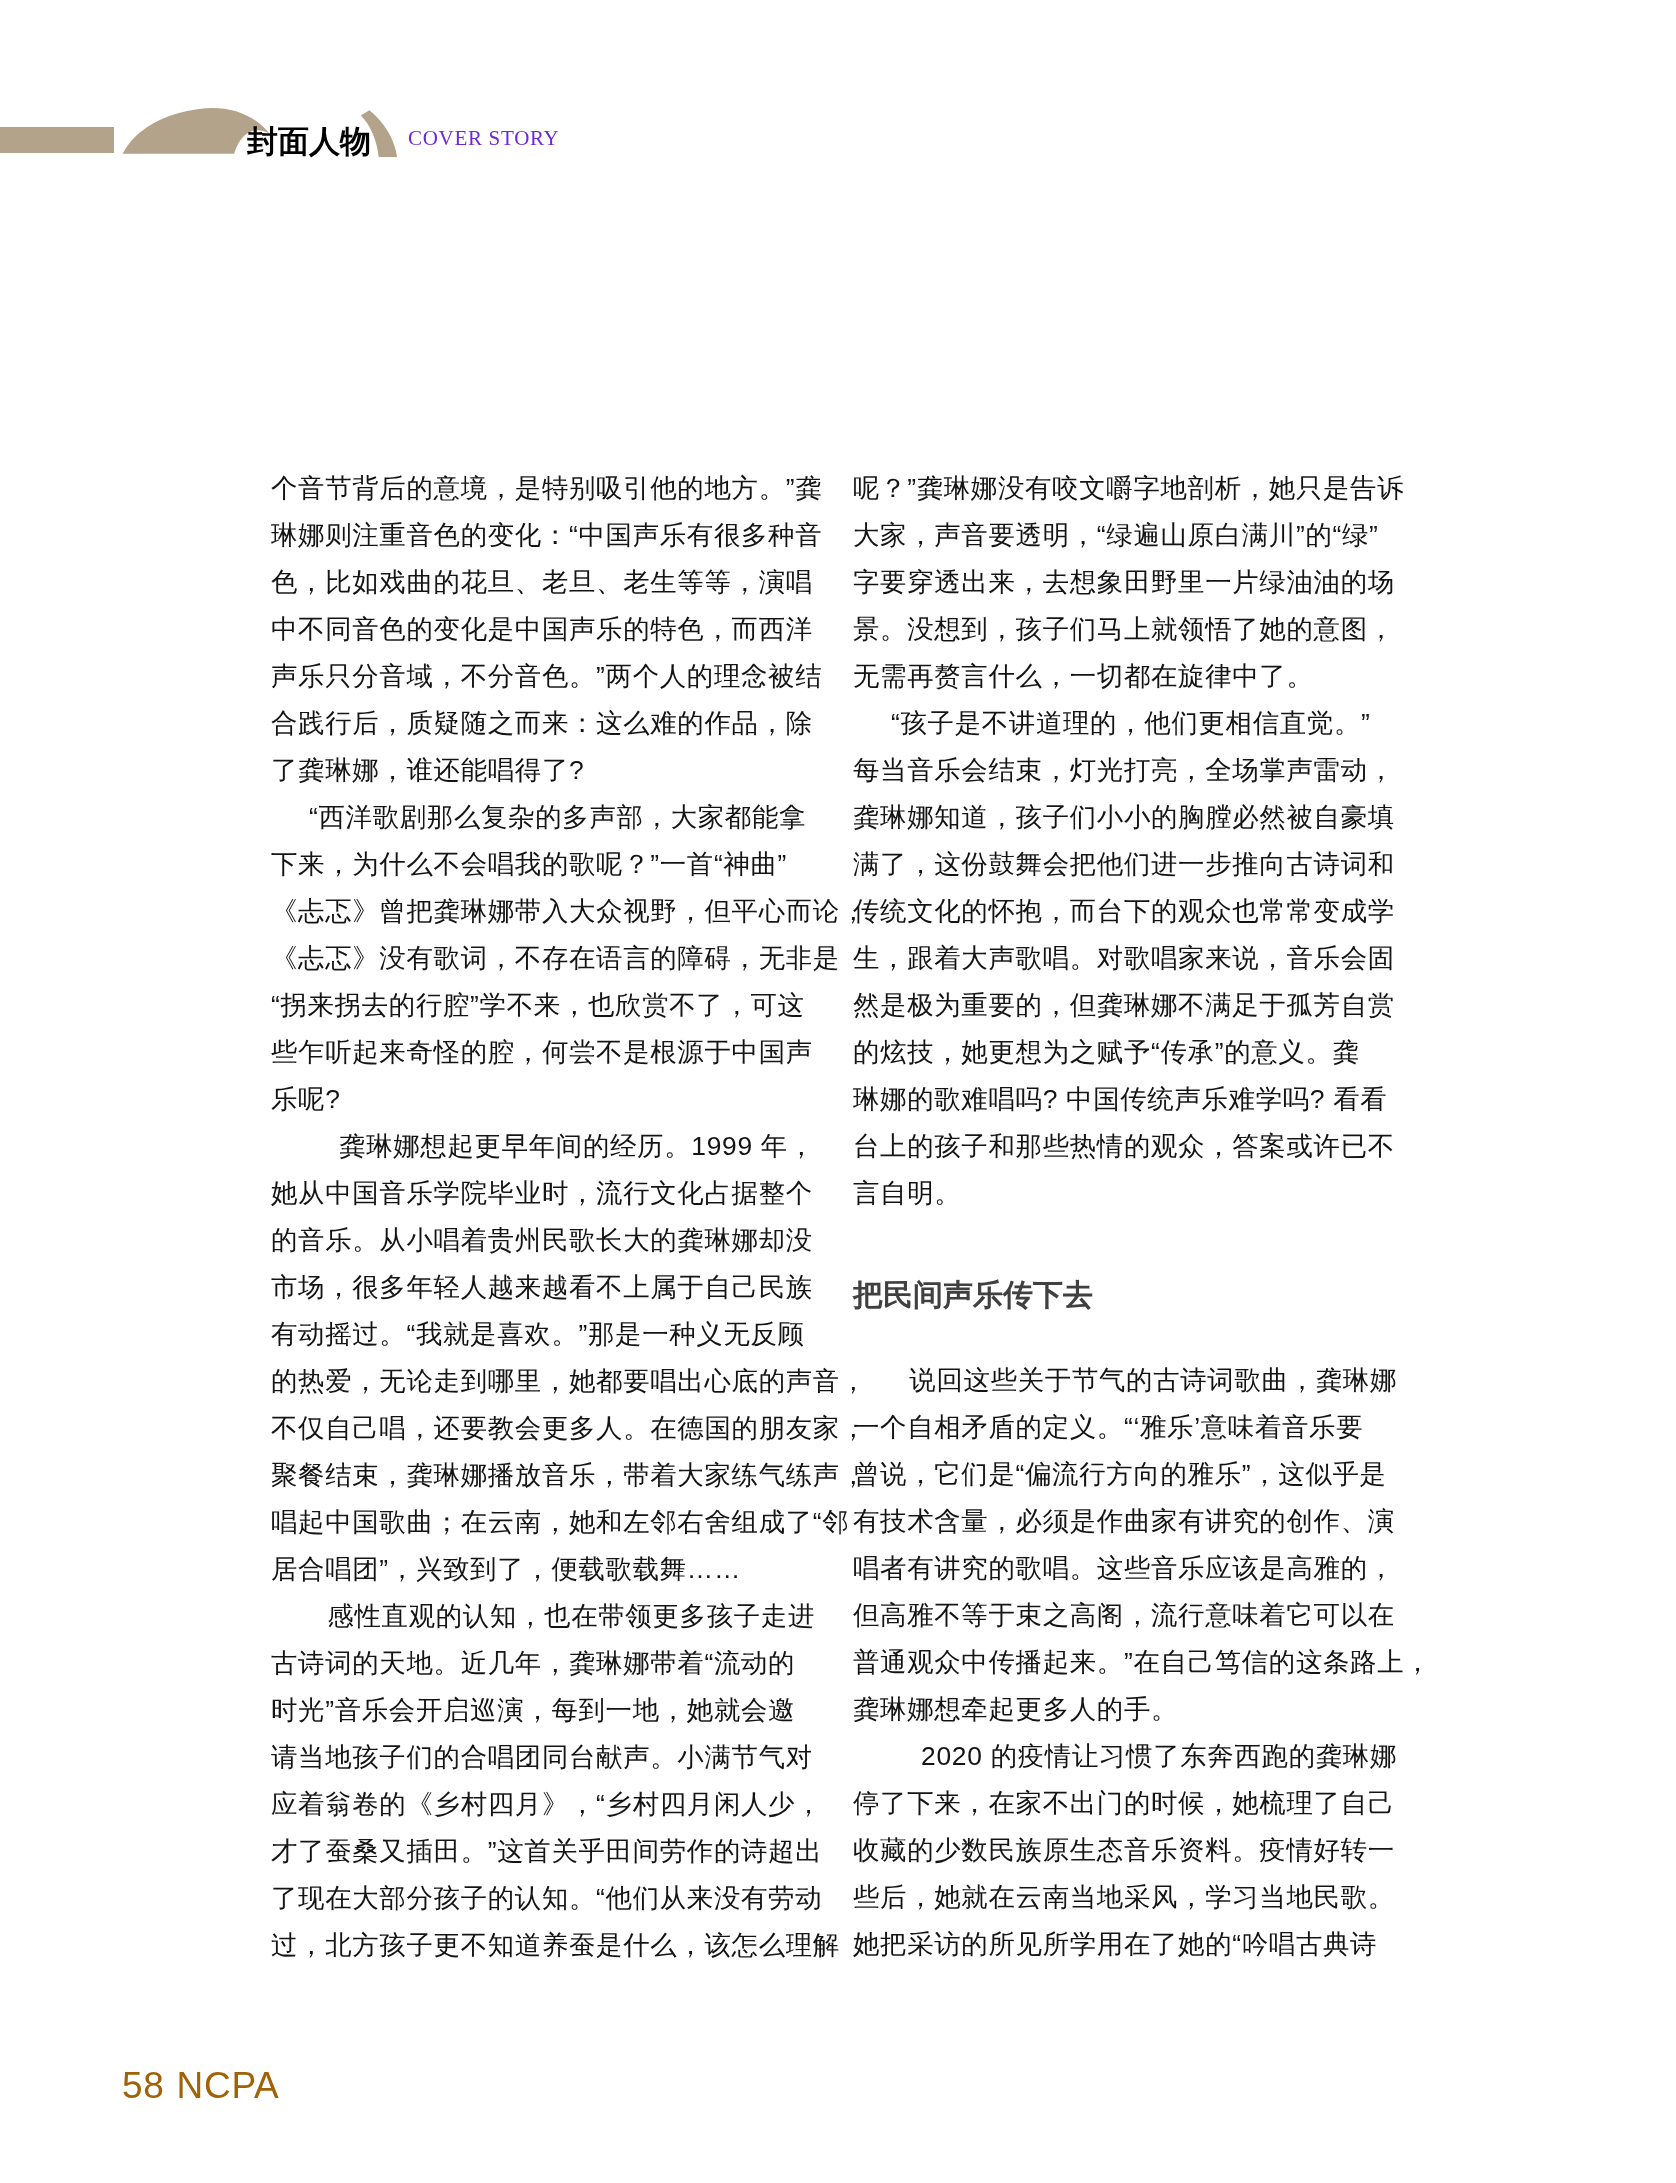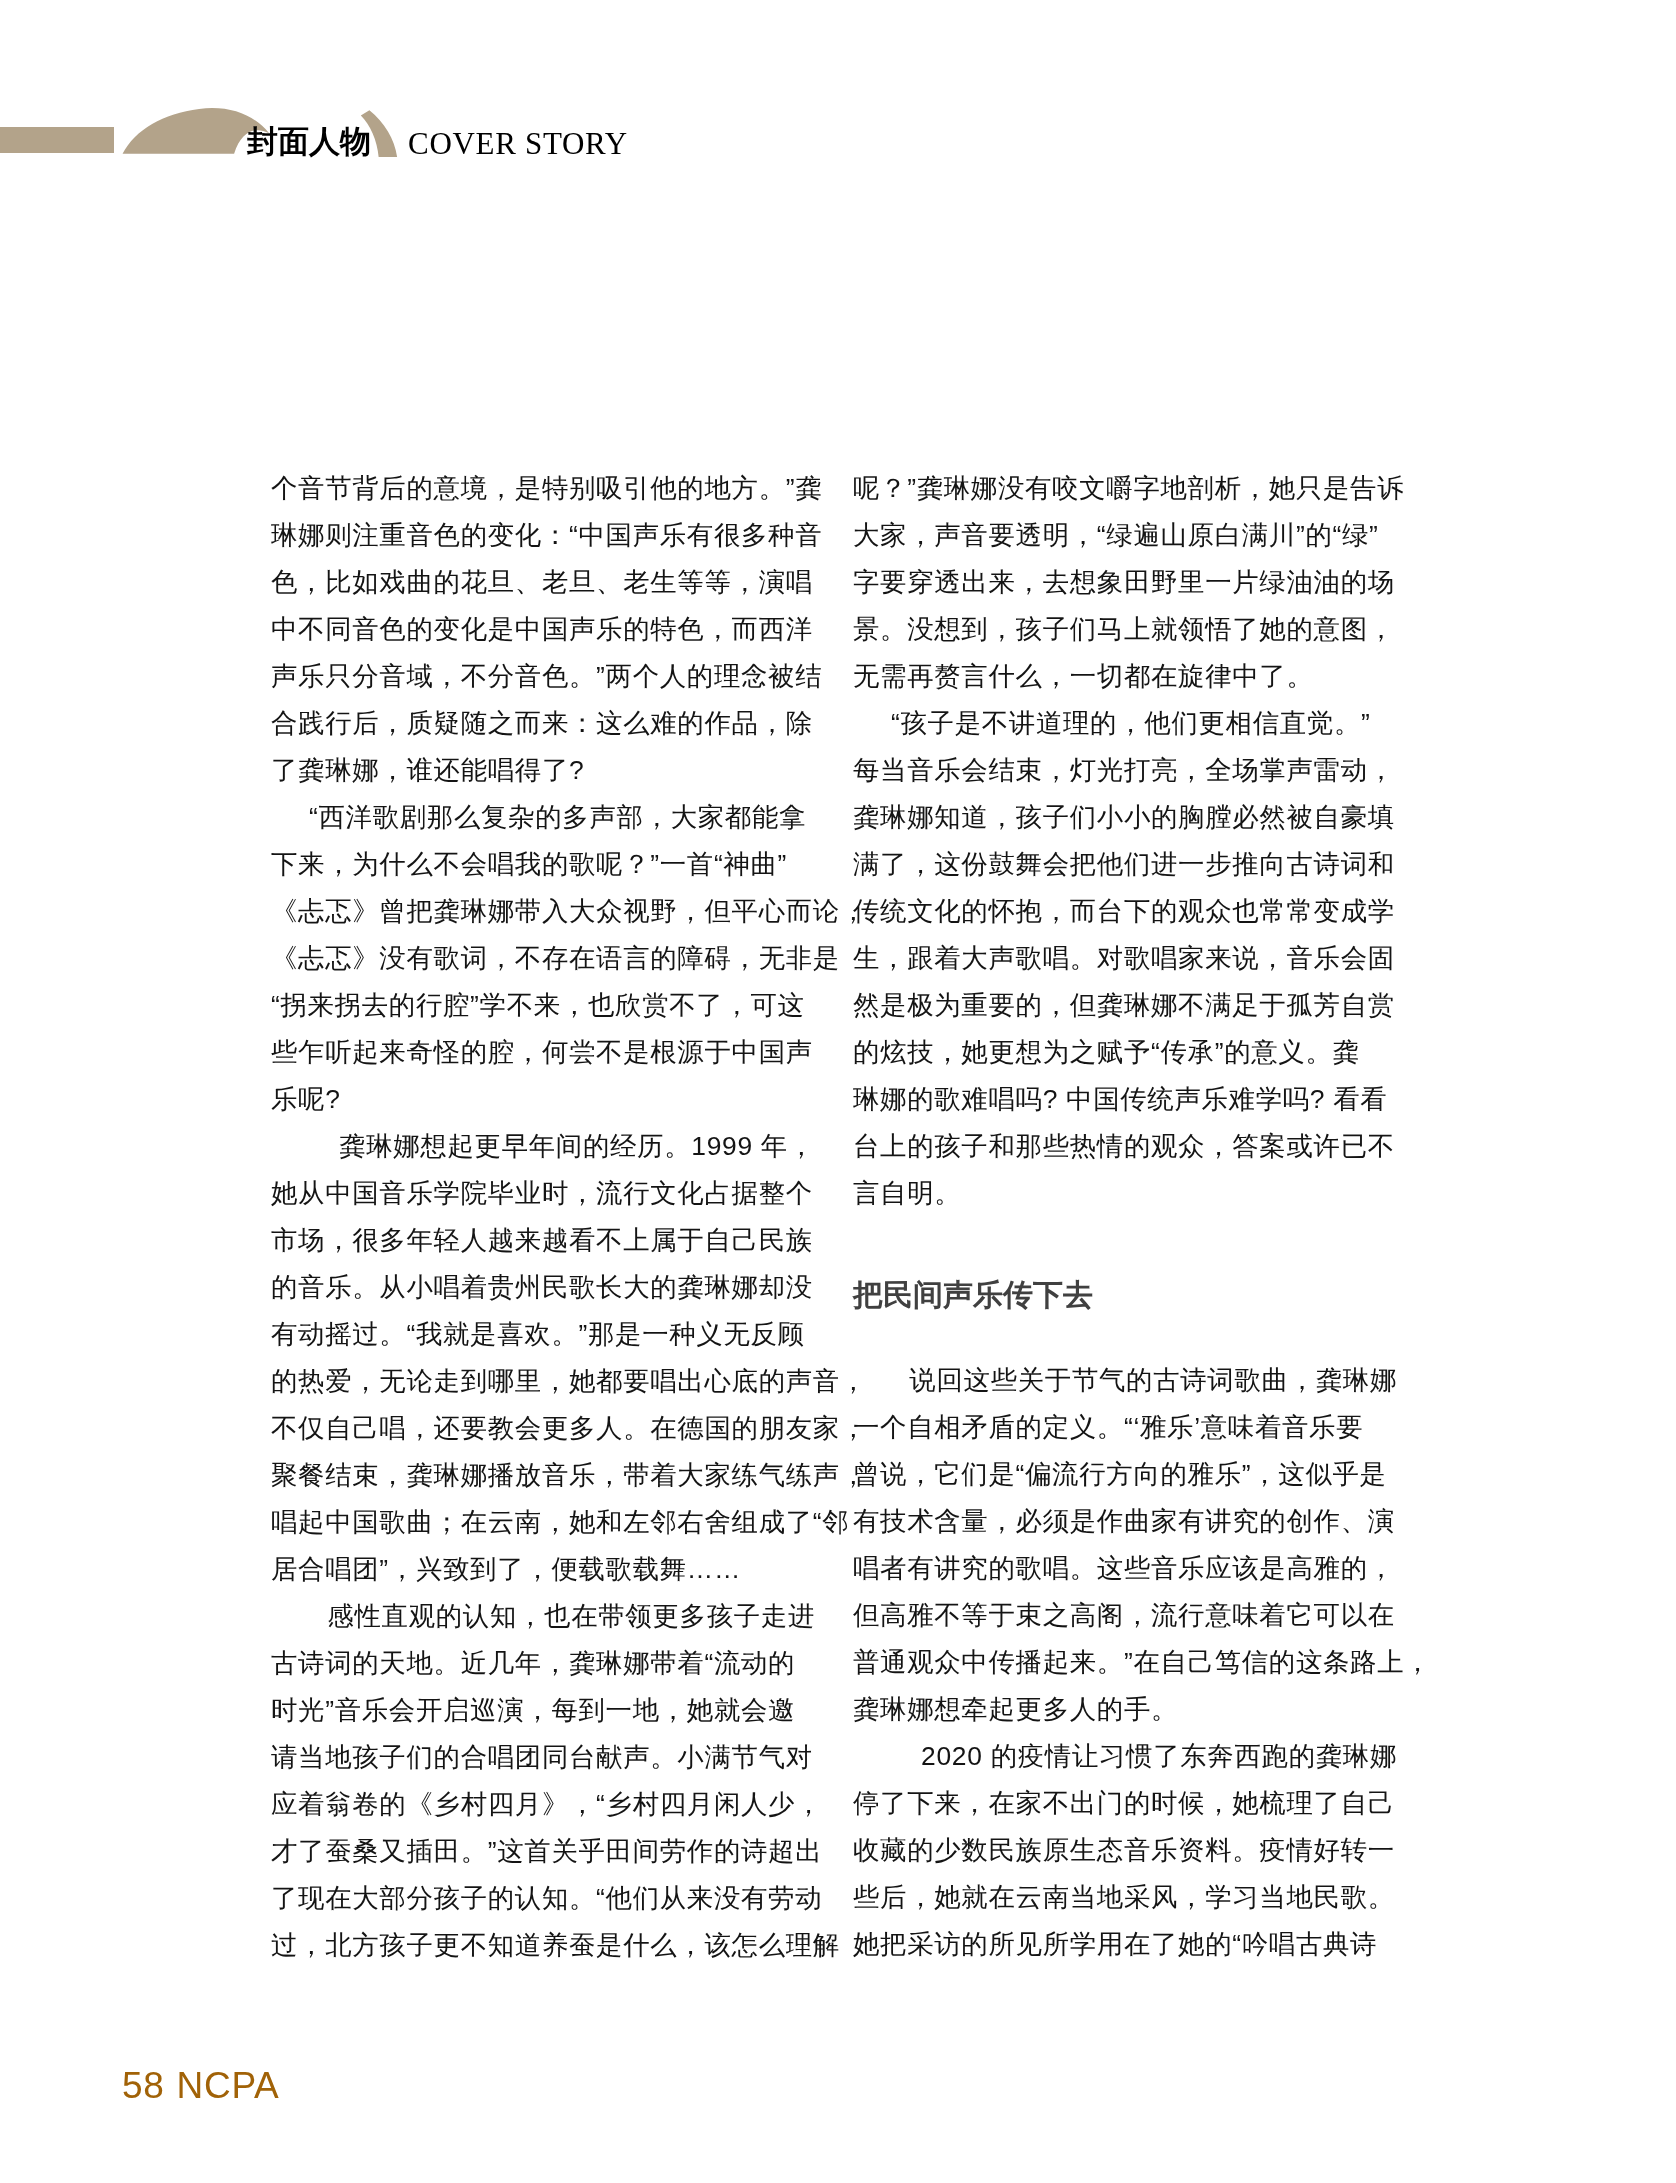--- a/index.html
+++ b/index.html
@@ -12,22 +12,22 @@
   
   .accent-bar{position:absolute;left:0;top:127px;width:114px;height:26.4px;}
   .header-svg{position:absolute;left:112px;top:99px;width:297px;height:66px;}
   .title-zh{
     position:absolute;left:247px;top:125px;
     font-size:31px;font-weight:bold;line-height:1.1;letter-spacing:0;
     font-family:"Liberation Sans",sans-serif;color:#000;white-space:nowrap;
   }
   .title-en{
     position:absolute;left:408px;top:128px;
-    font-size:31px;line-height:1;letter-spacing:0.7px;
-    font-family:"Liberation Serif",serif;color:#000000;white-space:nowrap;
+    font-size:21px;line-height:1;letter-spacing:0.7px;
+    font-family:"Liberation Serif",serif;color:#6d28d9;white-space:nowrap;
   }
 
   
   .column{
     position:absolute;top:465px;width:544px;
     font-size:26.4px;line-height:47px;letter-spacing:0.7px;
     white-space:nowrap;color:#141414;
   }
   .col-left{left:271px;}
   .col-right{left:853px;}
@@ -72,22 +72,22 @@
         <div class="line">了龚琳娜，谁还能唱得了?</div>
         <div class="line ind2">“西洋歌剧那么复杂的多声部，大家都能拿</div>
         <div class="line">下来，为什么不会唱我的歌呢？”一首“神曲”</div>
         <div class="line">《忐忑》曾把龚琳娜带入大众视野，但平心而论，</div>
         <div class="line">《忐忑》没有歌词，不存在语言的障碍，无非是</div>
         <div class="line">“拐来拐去的行腔”学不来，也欣赏不了，可这</div>
         <div class="line">些乍听起来奇怪的腔，何尝不是根源于中国声</div>
         <div class="line">乐呢?</div>
         <div class="line ind1">龚琳娜想起更早年间的经历。1999 年，</div>
         <div class="line">她从中国音乐学院毕业时，流行文化占据整个</div>
+        <div class="line">的音乐。从小唱着贵州民歌长大的龚琳娜却没</div>
         <div class="line">市场，很多年轻人越来越看不上属于自己民族</div>
-        <div class="line">的音乐。从小唱着贵州民歌长大的龚琳娜却没</div>
         <div class="line">有动摇过。“我就是喜欢。”那是一种义无反顾</div>
         <div class="line">的热爱，无论走到哪里，她都要唱出心底的声音，</div>
         <div class="line">不仅自己唱，还要教会更多人。在德国的朋友家，</div>
         <div class="line">聚餐结束，龚琳娜播放音乐，带着大家练气练声，</div>
         <div class="line">唱起中国歌曲；在云南，她和左邻右舍组成了“邻</div>
         <div class="line">居合唱团”，兴致到了，便载歌载舞……</div>
         <div class="line ind1">感性直观的认知，也在带领更多孩子走进</div>
         <div class="line">古诗词的天地。近几年，龚琳娜带着“流动的</div>
         <div class="line">时光”音乐会开启巡演，每到一地，她就会邀</div>
         <div class="line">请当地孩子们的合唱团同台献声。小满节气对</div>

